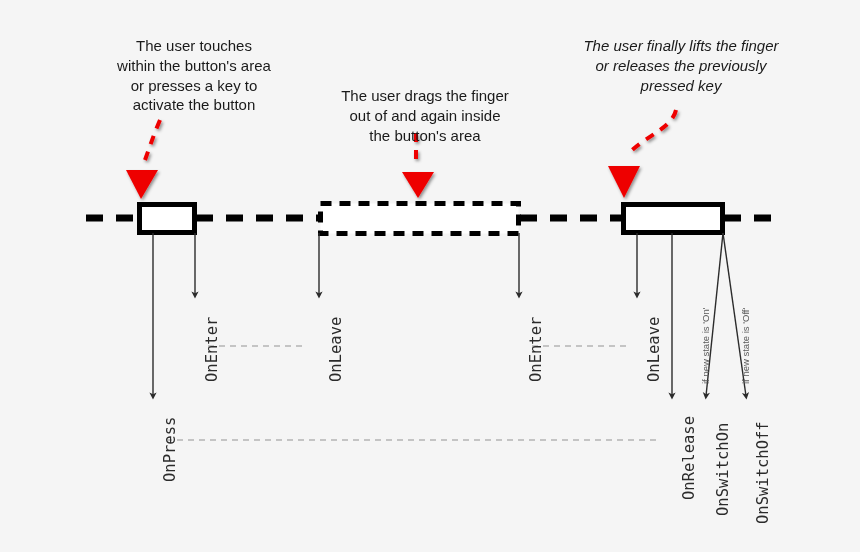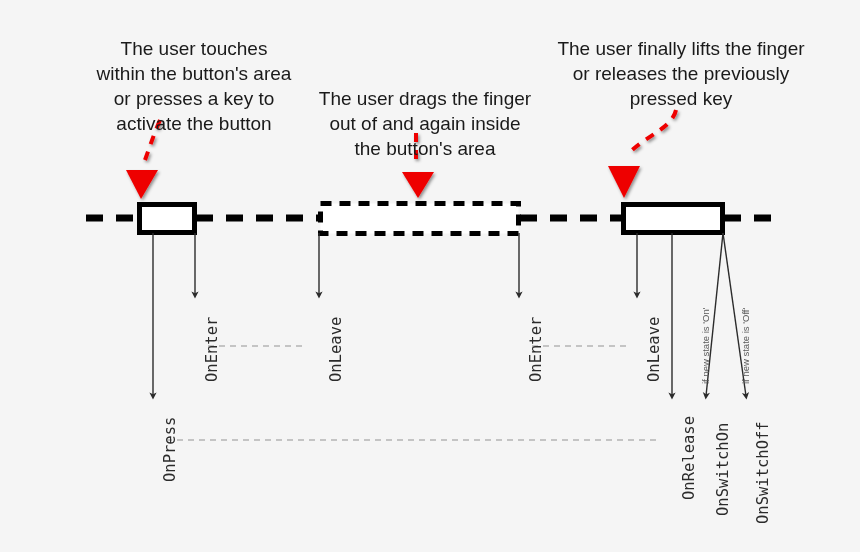--- a/index.html
+++ b/index.html
@@ -10,28 +10,28 @@
     overflow:hidden;
     position:relative;
   }
   #stage{position:absolute;left:0;top:0;width:860px;height:552px;}
   #stage svg{position:absolute;left:0;top:0;}
 
   .ann{
     position:absolute;
     text-align:center;
     color:#1a1a1a;
-    font-size:19px;
+    font-size:15px;
     line-height:1.32;
     font-family:"Liberation Sans", sans-serif;
     white-space:pre-line;
   }
   #ann-press{left:78px;  top:36px; width:232px;}
   #ann-drag {left:310px; top:70px; width:230px;margin-top:16px;}
-  #ann-rel  {left:548px; top:36px; width:266px;}
+  #ann-rel  {left:548px; top:36px; width:266px;font-style:italic;}
 
   .evt{
     position:absolute;
     font-family:"DejaVu Sans Mono", monospace;
     font-size:15.5px;
     color:#2b2b2b;
     white-space:nowrap;
     transform-origin:0 0;
     transform:rotate(-90deg);
     letter-spacing:0px;

